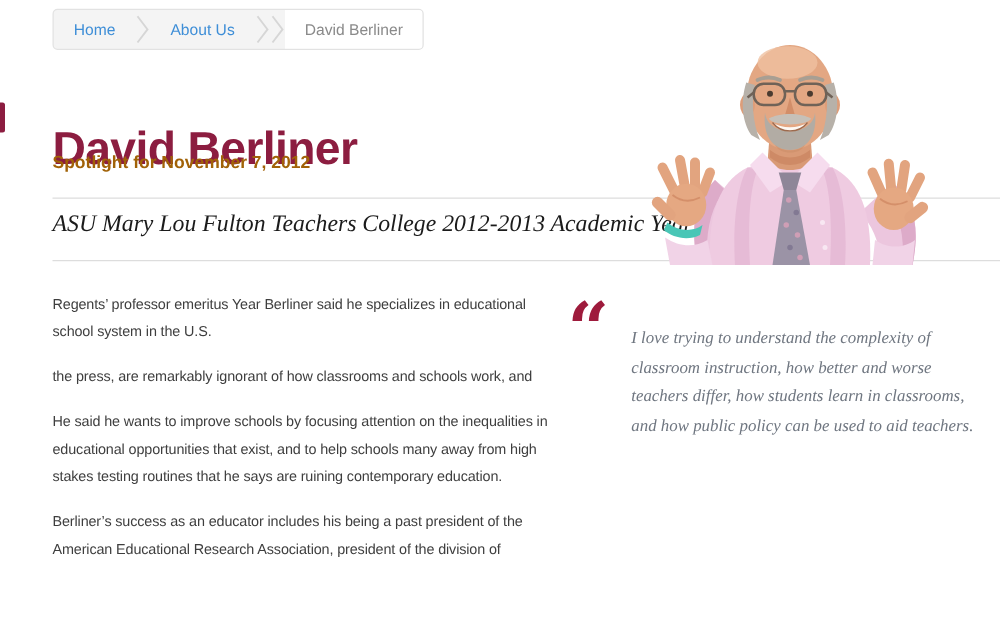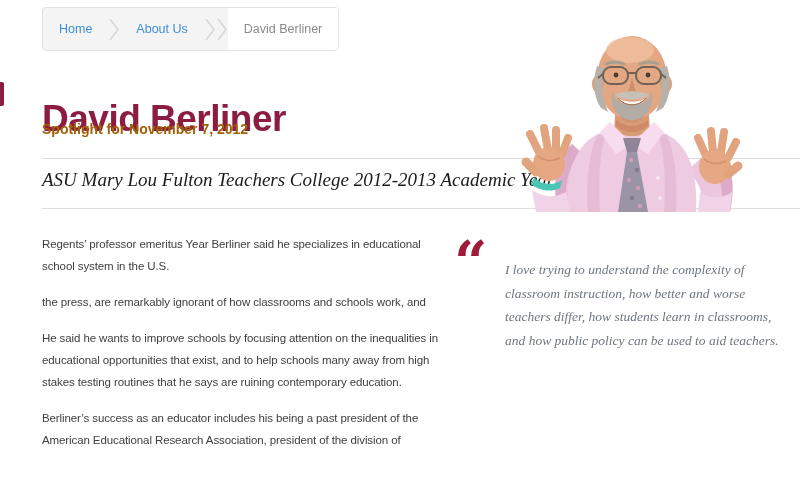--- a/index.html
+++ b/index.html
@@ -1,20 +1,20 @@
 <!DOCTYPE html>
 <html><head>
 <meta charset="utf-8">
 <style>
   html,body{margin:0;padding:0;}
   body{width:800px;height:500px;position:relative;overflow:hidden;background:#fff;
        font-family:"Liberation Sans",sans-serif;-webkit-font-smoothing:antialiased;}
 
   
-  .crumbbar{position:absolute;left:42px;top:7px;height:44px;display:flex;align-items:stretch;
+  .crumbbar{position:absolute;left:42px;top:7px;height:33px;display:flex;align-items:stretch;
     background:#f4f4f4;border:1px solid #e2e2e2;border-radius:4px;box-sizing:border-box;overflow:hidden;}
   .crumb{display:flex;align-items:center;padding:0 16px;font-size:12.5px;color:#3e8ed7;cursor:pointer;white-space:nowrap;}
   .crumb.current{background:#fff;color:#8a8a8a;cursor:default;}
   .crumb-sep{display:flex;align-items:center;}
 
   
   .edge-frag{position:absolute;left:0;top:82px;width:4px;height:24px;background:#8C1D40;border-radius:0 2px 2px 0;}
 
   
   .page-title{position:absolute;left:42px;top:74px;font-size:37px;font-weight:bold;

